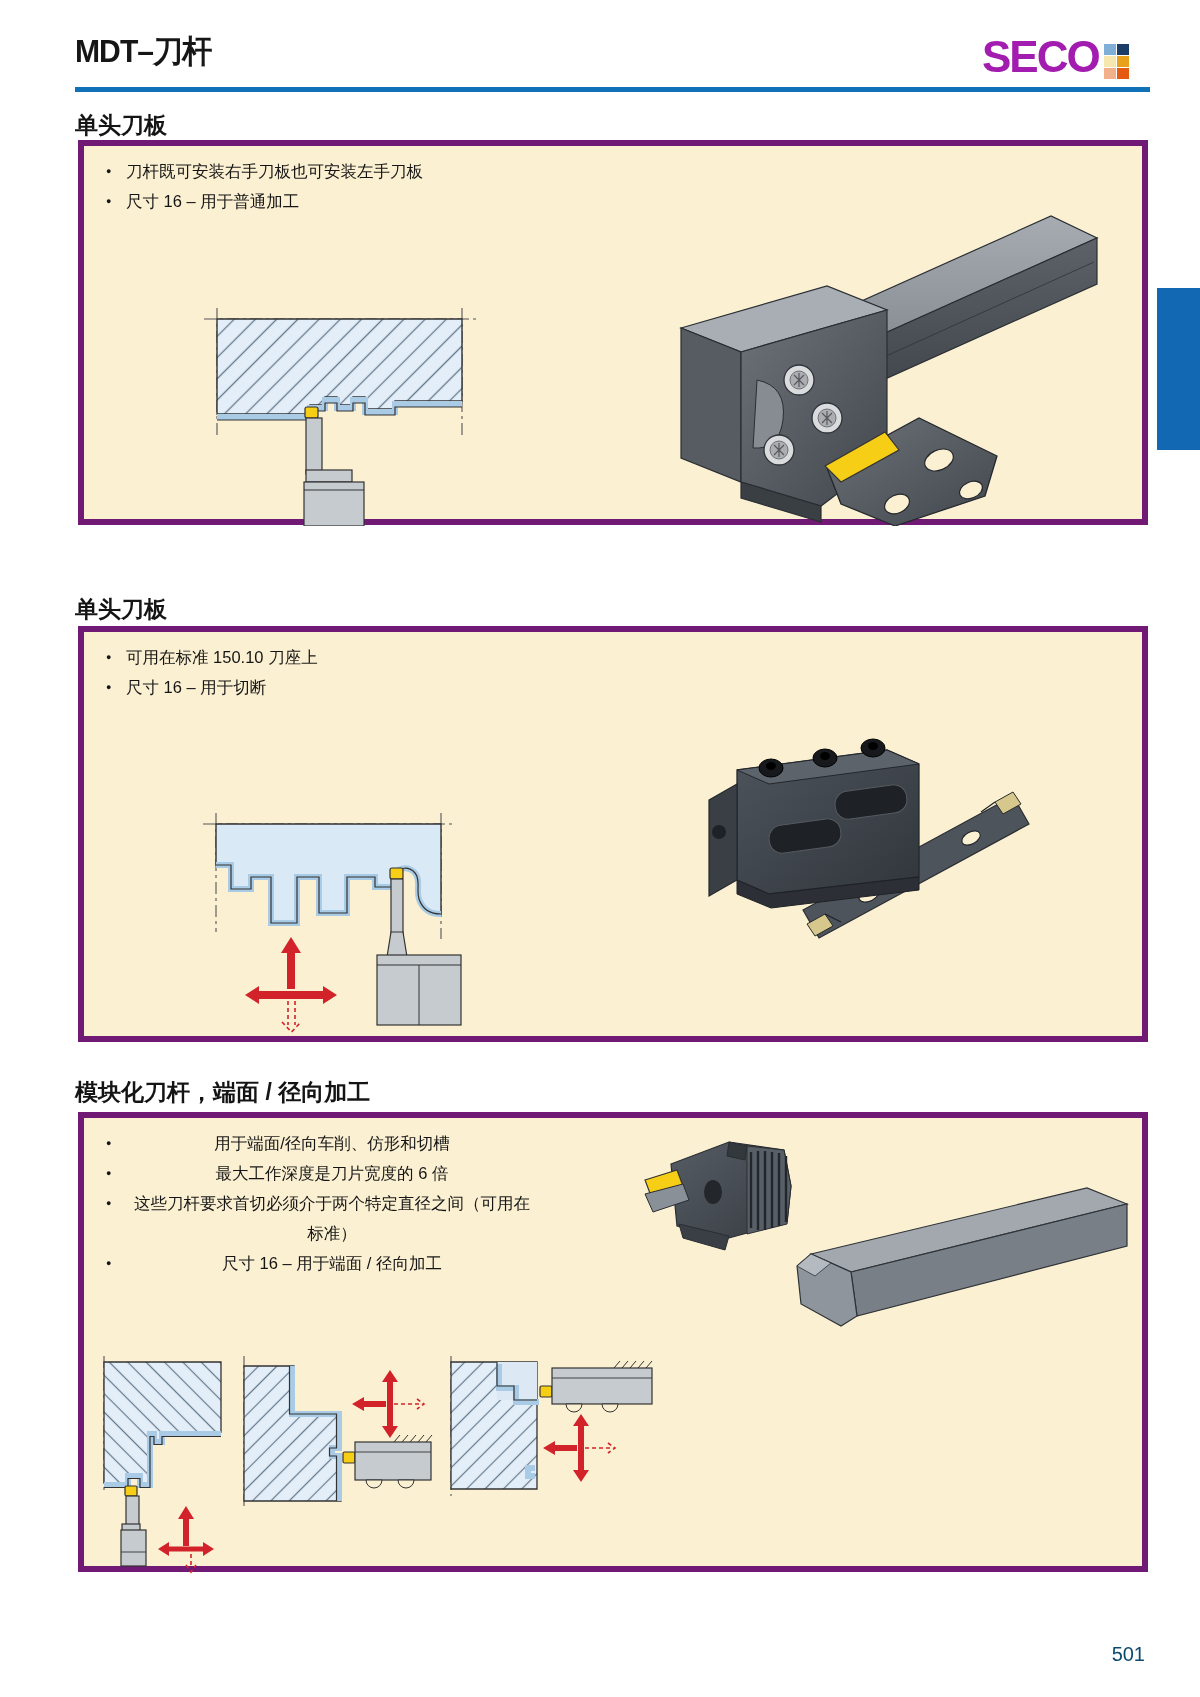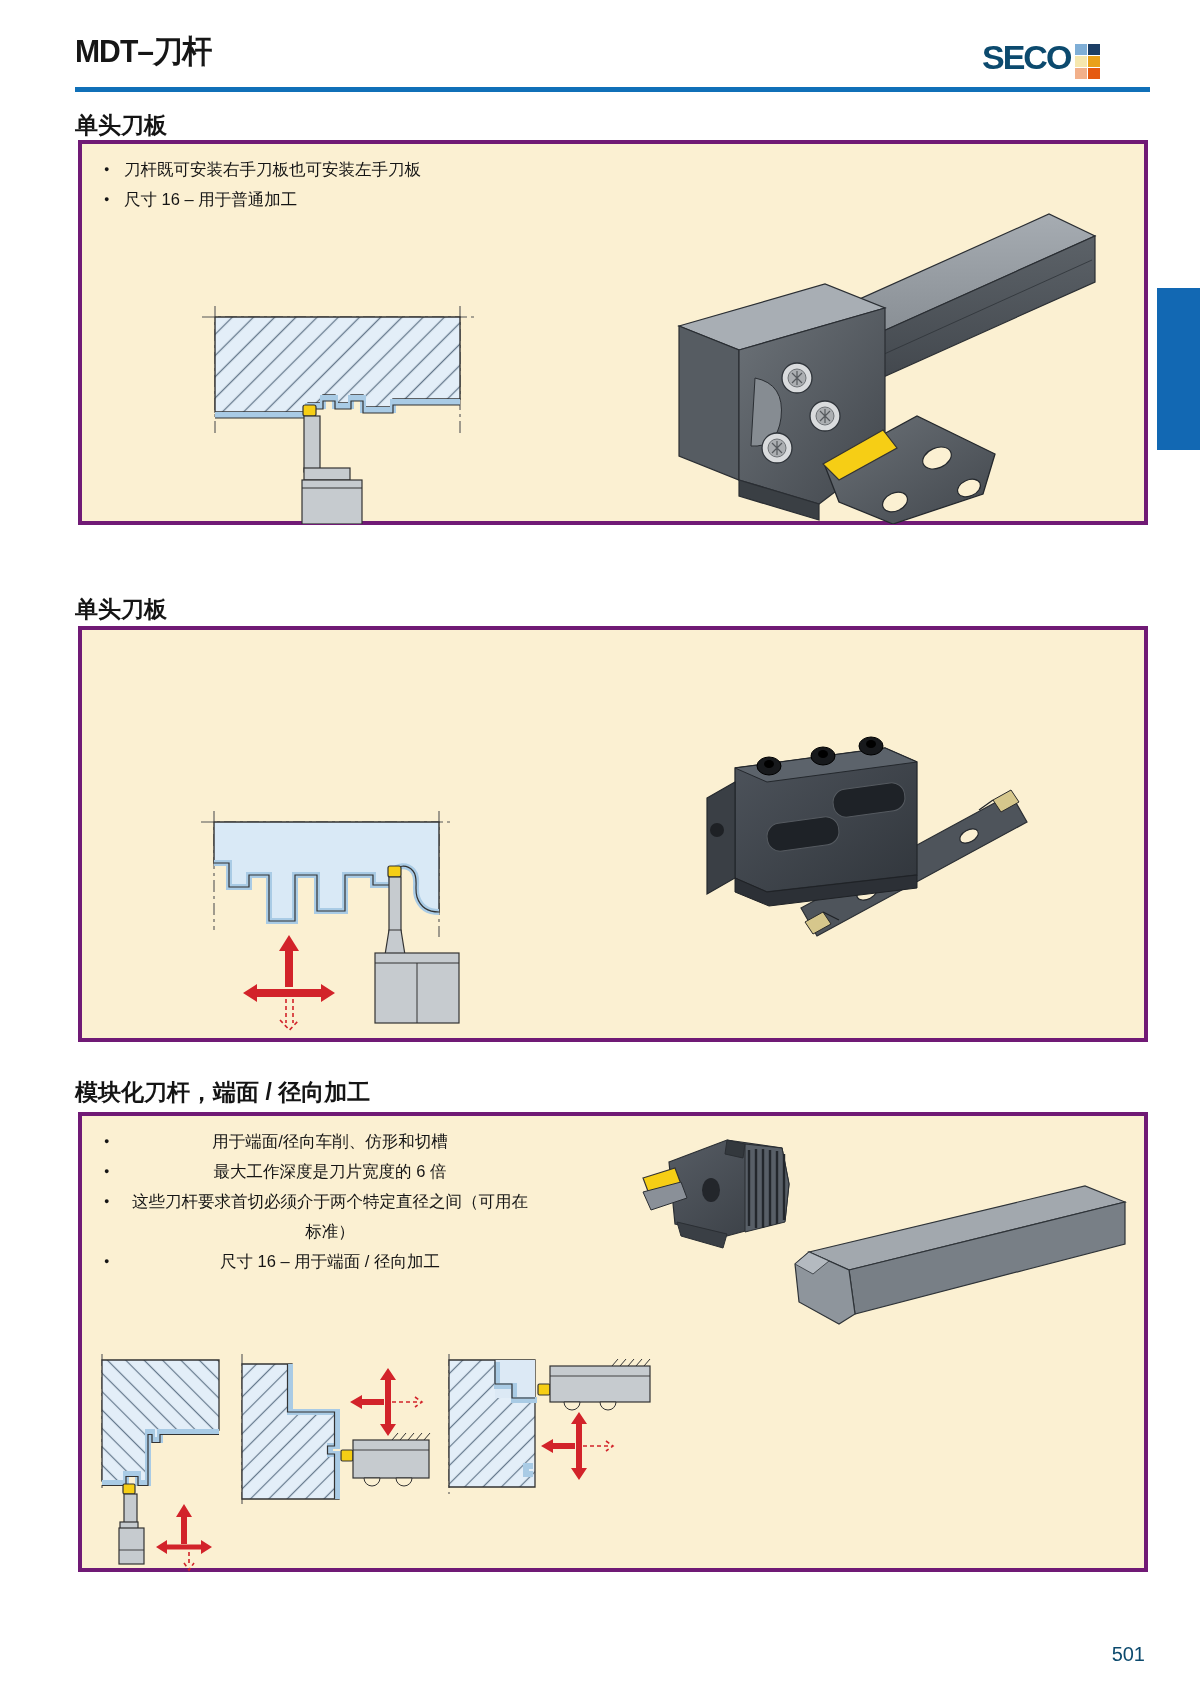--- a/index.html
+++ b/index.html
@@ -1,29 +1,29 @@
 <!DOCTYPE html>
 <html><head>
 <meta charset="utf-8">
 <style>
   html,body{margin:0;padding:0;background:#888;}
   .page{position:relative;width:1200px;height:1697px;background:#ffffff;
         font-family:Liberation Sans, sans-serif;color:#111;overflow:hidden;margin:0 auto;}
   .title{position:absolute;left:75px;top:30px;margin:0;font-size:32px;font-weight:bold;
          letter-spacing:-1px;color:#161616;transform:scaleX(.94);transform-origin:left;}
   .logo{position:absolute;left:982px;top:42px;display:flex;align-items:flex-start;}
-  .logo-text{font-size:34px;line-height:30px;font-weight:bold;color:#0c4a6e;letter-spacing:-2px;}
+  .logo-text{font-size:44px;line-height:30px;font-weight:bold;color:#a21caf;letter-spacing:-2px;}
   .logo-squares{display:grid;grid-template-columns:12px 12px;grid-auto-rows:11px;gap:1px;margin-left:5px;margin-top:2px;}
   .sq{display:block;width:12px;height:11px;}
   .sq1{background:#7FAED6}.sq2{background:#1C3E66}.sq3{background:#F6E7AE}
   .sq4{background:#E9A11B}.sq5{background:#F2B08A}.sq6{background:#E55A10}
   .rule{position:absolute;left:75px;top:87px;width:1075px;height:5px;background:#1070B8;}
   .sec-h{position:absolute;left:75px;margin:0;font-size:23px;font-weight:bold;color:#141414;}
   .sec1-h{top:110px}.sec2-h{top:594px}.sec3-h{top:1077px}
-  .panel{position:absolute;left:78px;width:1070px;background:#FBF0D2;border:4px solid #701a75;box-sizing:border-box;}
+  .panel{position:absolute;left:78px;width:1070px;background:#FBF0D2;border:6px solid #701a75;box-sizing:border-box;}
   .panel1{top:140px;height:385px}
   .panel2{top:626px;height:416px}
   .panel3{top:1112px;height:460px}
   .bullets{position:absolute;left:22px;top:10px;margin:0;padding:0;list-style:none;
            font-size:16.5px;line-height:30px;color:#151515;}
   .bullets li{position:relative;padding-left:20px;}
   .bullets li::before{content:"●";position:absolute;left:0;top:0;font-size:9px;line-height:30px;}
   .panel3 .bullets li{max-width:412px;text-align:center;}
   .dsvg{position:absolute;}
   .d1-left{left:100px;top:128px;width:352px;height:252px;}
@@ -141,20 +141,24 @@
         <polygon class="ins" points="236,306 296,272 310,290 252,322"></polygon>
         <ellipse class="hole" cx="350" cy="300" rx="15" ry="10" transform="rotate(-24 350 300)"></ellipse>
         <ellipse class="hole" cx="308" cy="344" rx="13" ry="9" transform="rotate(-24 308 344)"></ellipse>
         <ellipse class="hole" cx="382" cy="330" rx="12" ry="8" transform="rotate(-24 382 330)"></ellipse>
       </g>
     </svg>
   </section>
 
   <h2 class="sec-h sec2-h">单头刀板</h2>
   <section class="panel panel2">
+    <ul class="bullets">
+      <li>可用在标准 150.10 刀座上</li>
+      <li>尺寸 16 – 用于切断</li>
+    </ul>
 
     <svg class="dsvg d2-left" viewBox="0 0 400 314">
       <line class="cl" x1="37" y1="86" x2="37" y2="205"></line>
       <line class="cl" x1="262" y1="86" x2="262" y2="212"></line>
       <line class="cl" x1="24" y1="97" x2="276" y2="97"></line>
       <path d="M37,97 H262 V187 C250,187 243,181 240,172 C237,163 242,153 236,146 C230,139 220,140 216,147 L214,152 V160 H196 V150 H168 V186 H140 V150 H118 V196 H92 V150 H72 V162 H52 V138 H37 Z" fill="#D9E9F6" stroke="#333" stroke-width="1.4"></path>
       <path class="band" d="M262,187 C250,187 243,181 240,172 C237,163 242,153 236,146 C230,139 220,140 216,147 L214,152 V160 H196 V150 H168 V186 H140 V150 H118 V196 H92 V150 H72 V162 H52 V138 H37"></path>
       <path class="bandline" d="M262,187 C250,187 243,181 240,172 C237,163 242,153 236,146 C230,139 220,140 216,147 L214,152 V160 H196 V150 H168 V186 H140 V150 H118 V196 H92 V150 H72 V162 H52 V138 H37"></path>
       <rect class="ins" x="211" y="141" width="13" height="11" rx="2"></rect>
       <rect class="tool" x="212" y="152" width="12" height="56"></rect>

